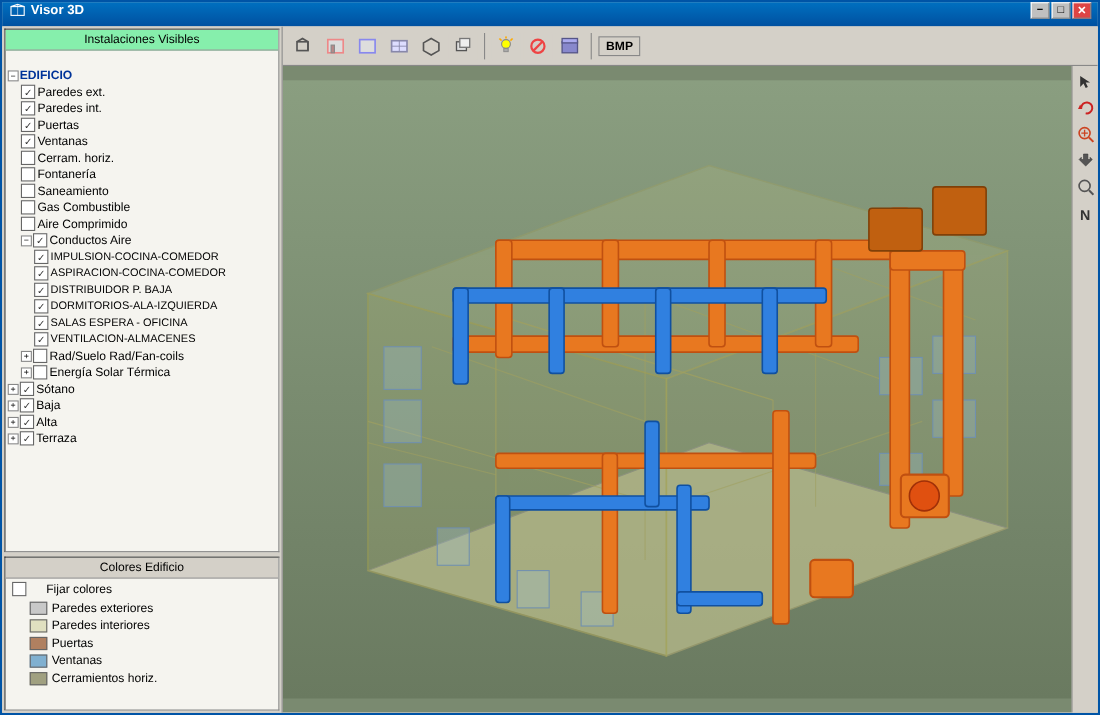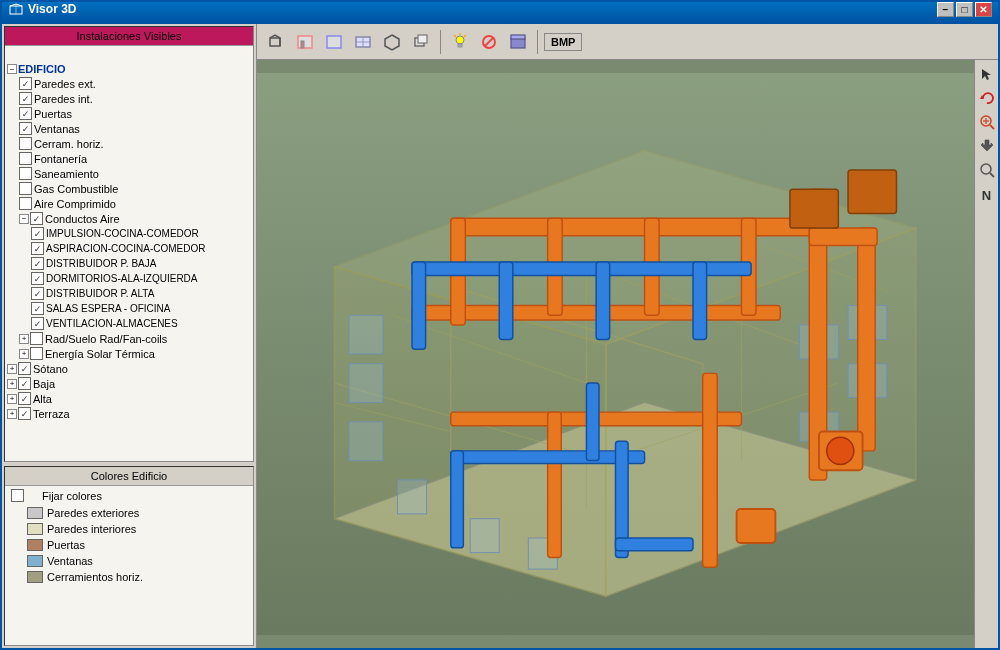--- a/index.html
+++ b/index.html
@@ -31,32 +31,32 @@
       width: 255px; display: flex; flex-direction: column; background: #d4d0c8;
       border-right: 1px solid #888; flex-shrink: 0;
     }
 
     
     .instalaciones-panel {
       flex: 1; overflow-y: auto; background: #f5f4ef;
       border: 1px inset #888; margin: 2px;
     }
     .panel-header {
-      text-align: center; background: #be185d; padding: 3px 0;
+      text-align: center; background: #86efac; padding: 3px 0;
       border-bottom: 1px solid #999; font-weight: normal;
     }
 
     
     .tree { padding: 16px 0; }
     .tree-item { display: flex; align-items: center; padding: 1px 2px; cursor: pointer; white-space: nowrap; }
     .tree-item .indent { width: 12px; flex-shrink: 0; }
 
     
     .colores-panel {
-      height: 180px; background: #f5f4ef;
+      height: 140px; background: #f5f4ef;
       border: 1px inset #888; margin: 2px; overflow-y: auto; flex-shrink: 0;
     }
     .colores-header {
       text-align: center; background: #d4d0c8; padding: 3px 0;
       border-bottom: 1px solid #999;
     }
     .color-item { padding: 2px 22px; display: flex; align-items: center; gap: 4px; cursor: pointer; }
     .color-swatch { width: 16px; height: 12px; border: 1px solid #666; flex-shrink: 0; }
     .fijar-item { padding: 3px 6px; display: flex; align-items: center; gap: 16px; }
 
@@ -224,26 +224,20 @@
           <div class="tree-item">
             <span class="indent"></span>
               <span class="indent"></span>
             <span class="cb on"></span>
             <span style="font-size:10px;">DORMITORIOS-ALA-IZQUIERDA</span>
           </div>
           <div class="tree-item">
             <span class="indent"></span>
               <span class="indent"></span>
             <span class="cb on"></span>
-            <span style="font-size:10px;">DISTRIBUIDOR P. ALTA</span>
-          </div>
-          <div class="tree-item">
-            <span class="indent"></span>
-              <span class="indent"></span>
-            <span class="cb on"></span>
             <span style="font-size:10px;">SALAS ESPERA - OFICINA</span>
           </div>
           <div class="tree-item">
             <span class="indent"></span>
               <span class="indent"></span>
             <span class="cb on"></span>
             <span style="font-size:10px;">VENTILACION-ALMACENES</span>
           </div>
 
           <div class="tree-item">

